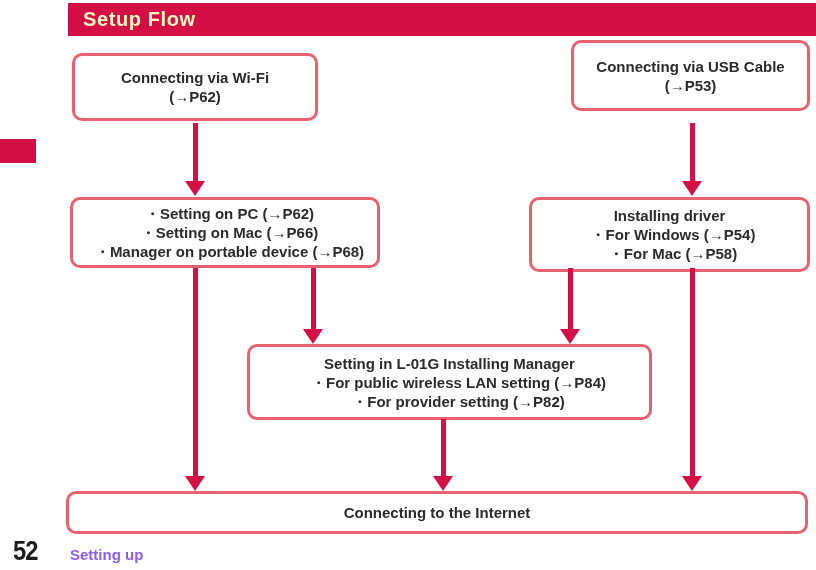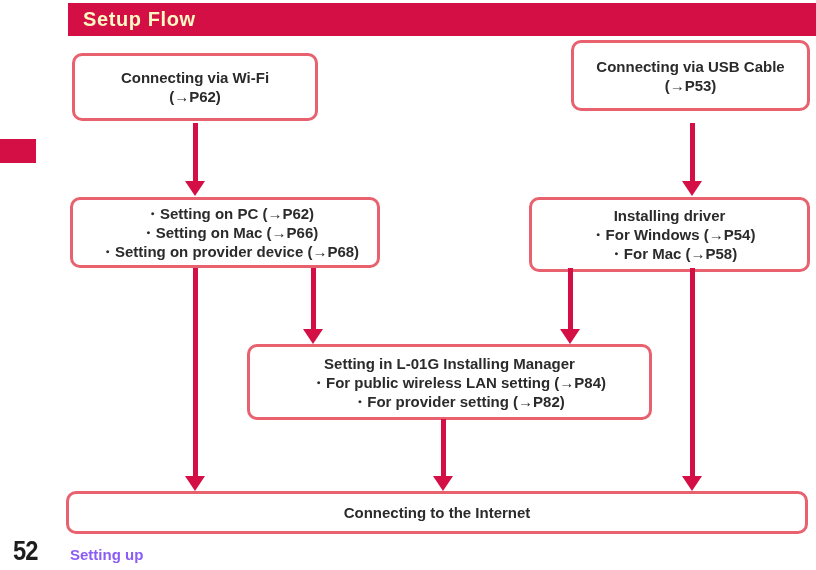--- a/index.html
+++ b/index.html
@@ -76,21 +76,21 @@
   </div>
 
   <div class="fbox" id="box-usb">
     <div class="c">Connecting via USB Cable</div>
     <div class="c">(→P53)</div>
   </div>
 
   <div class="fbox" id="box-settings">
     <div class="l">・Setting on PC (→P62)</div>
     <div class="l">・Setting on Mac (→P66)</div>
-    <div class="l">・Setting on provider device (→P68)</div>
+    <div class="l">・Manager on portable device (→P68)</div>
   </div>
 
   <div class="fbox" id="box-driver">
     <div class="c">Installing driver</div>
     <div class="l">・For Windows (→P54)</div>
     <div class="l">・For Mac (→P58)</div>
   </div>
 
   <div class="fbox" id="box-manager">
     <div class="c">Setting in L-01G Installing Manager</div>

